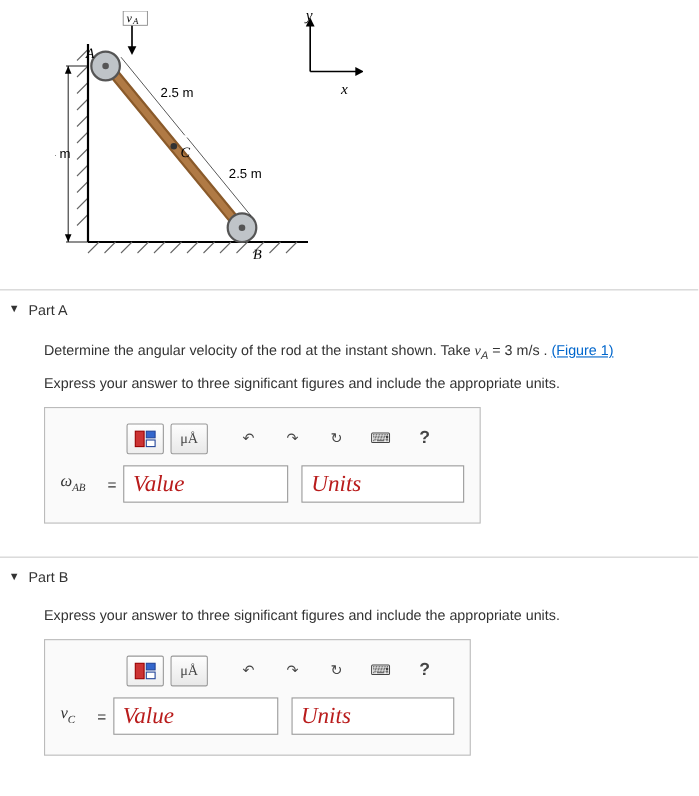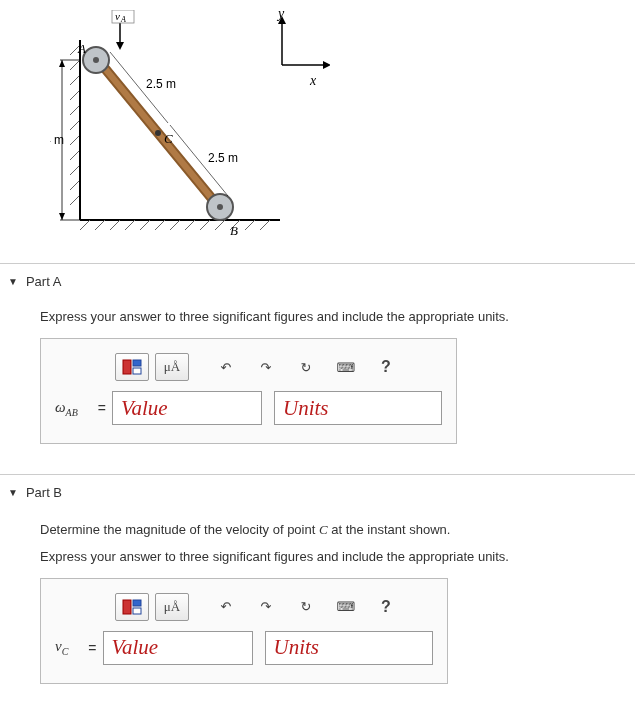--- a/index.html
+++ b/index.html
@@ -17,21 +17,21 @@
   .toolbar { display: flex; align-items: center; gap: 6px; margin-left: 60px; margin-bottom: 10px; }
   .tool-btn { width: 34px; height: 28px; border: 1px solid #999; background: linear-gradient(#fdfdfd,#e8e8e8); display: inline-flex; align-items: center; justify-content: center; cursor: pointer; font-size: 13px; color: #444; border-radius: 2px; }
   .tool-btn.icon-fmt { background: linear-gradient(#fff,#eee); padding:0; }
   .tool-btn svg { display:block; }
   .tool-sep { width: 8px; }
   .input-row { display: flex; align-items: center; }
   .var-label { font-style: italic; font-family: 'Times New Roman', serif; font-size: 15px; margin-right: 18px; white-space: nowrap; }
   .eq { margin: 0 6px 0 2px; font-size: 14px; }
   .value-input, .units-input { height: 34px; border: 1px solid #999; padding: 0 8px; font-size: 21px; font-style: italic; font-family: 'Times New Roman', serif; color: #b91c1c; background: #fff; display:inline-flex; align-items:center; }
   .value-input { width: 150px; margin-right: 12px; }
-  .units-input { width: 168px; }
+  .units-input { width: 148px; }
   .sub { font-size: 10px; vertical-align: sub; font-style: italic; }
   .italic-var { font-style: italic; font-family:'Times New Roman',serif; }
 </style>
 </head>
 <body>
 
 <div class="figure">
 <svg width="280" height="240" viewBox="0 0 280 240">
 
   <line x1="232" y1="55" x2="232" y2="10" stroke="#000" stroke-width="1.5"></line>
@@ -109,20 +109,24 @@
   <text x="158" y="152" font-size="12">2.5 m</text>
 </svg>
 </div>
 
 <div class="part-container">
   <div class="part-header">
     <span class="caret">▼</span>
     <span class="title">Part A</span>
   </div>
   <div class="part-body">
+    <p class="prompt">
+      <span>Determine the angular velocity of the rod at the instant shown. Take </span><span class="italic-var">v</span><span class="sub">A</span><span> = 3 m/s .</span>
+      <span class="link">(Figure 1)</span>
+    </p>
     <p class="instruction">Express your answer to three significant figures and include the appropriate units.</p>
 
     <div class="answer-box">
       <div class="toolbar">
         <span class="tool-btn icon-fmt">
           <svg width="22" height="18">
               <rect x="2" y="2" width="8" height="14" fill="#c33" stroke="#900"></rect>
               <rect x="12" y="2" width="8" height="6" fill="#36c" stroke="#249"></rect>
               <rect x="12" y="10" width="8" height="6" fill="#fff" stroke="#249"></rect>
             </svg>
@@ -144,23 +148,20 @@
     </div>
   </div>
 </div>
 
 <div class="part-container">
   <div class="part-header">
     <span class="caret">▼</span>
     <span class="title">Part B</span>
   </div>
   <div class="part-body">
-    <p class="prompt">
-      <span>Determine the magnitude of the velocity of point </span><span class="italic-var">C</span><span> at the instant shown.</span>
-    </p>
     <p class="instruction">Express your answer to three significant figures and include the appropriate units.</p>
 
     <div class="answer-box">
       <div class="toolbar">
         <span class="tool-btn icon-fmt">
           <svg width="22" height="18">
               <rect x="2" y="2" width="8" height="14" fill="#c33" stroke="#900"></rect>
               <rect x="12" y="2" width="8" height="6" fill="#36c" stroke="#249"></rect>
               <rect x="12" y="10" width="8" height="6" fill="#fff" stroke="#249"></rect>
             </svg>

